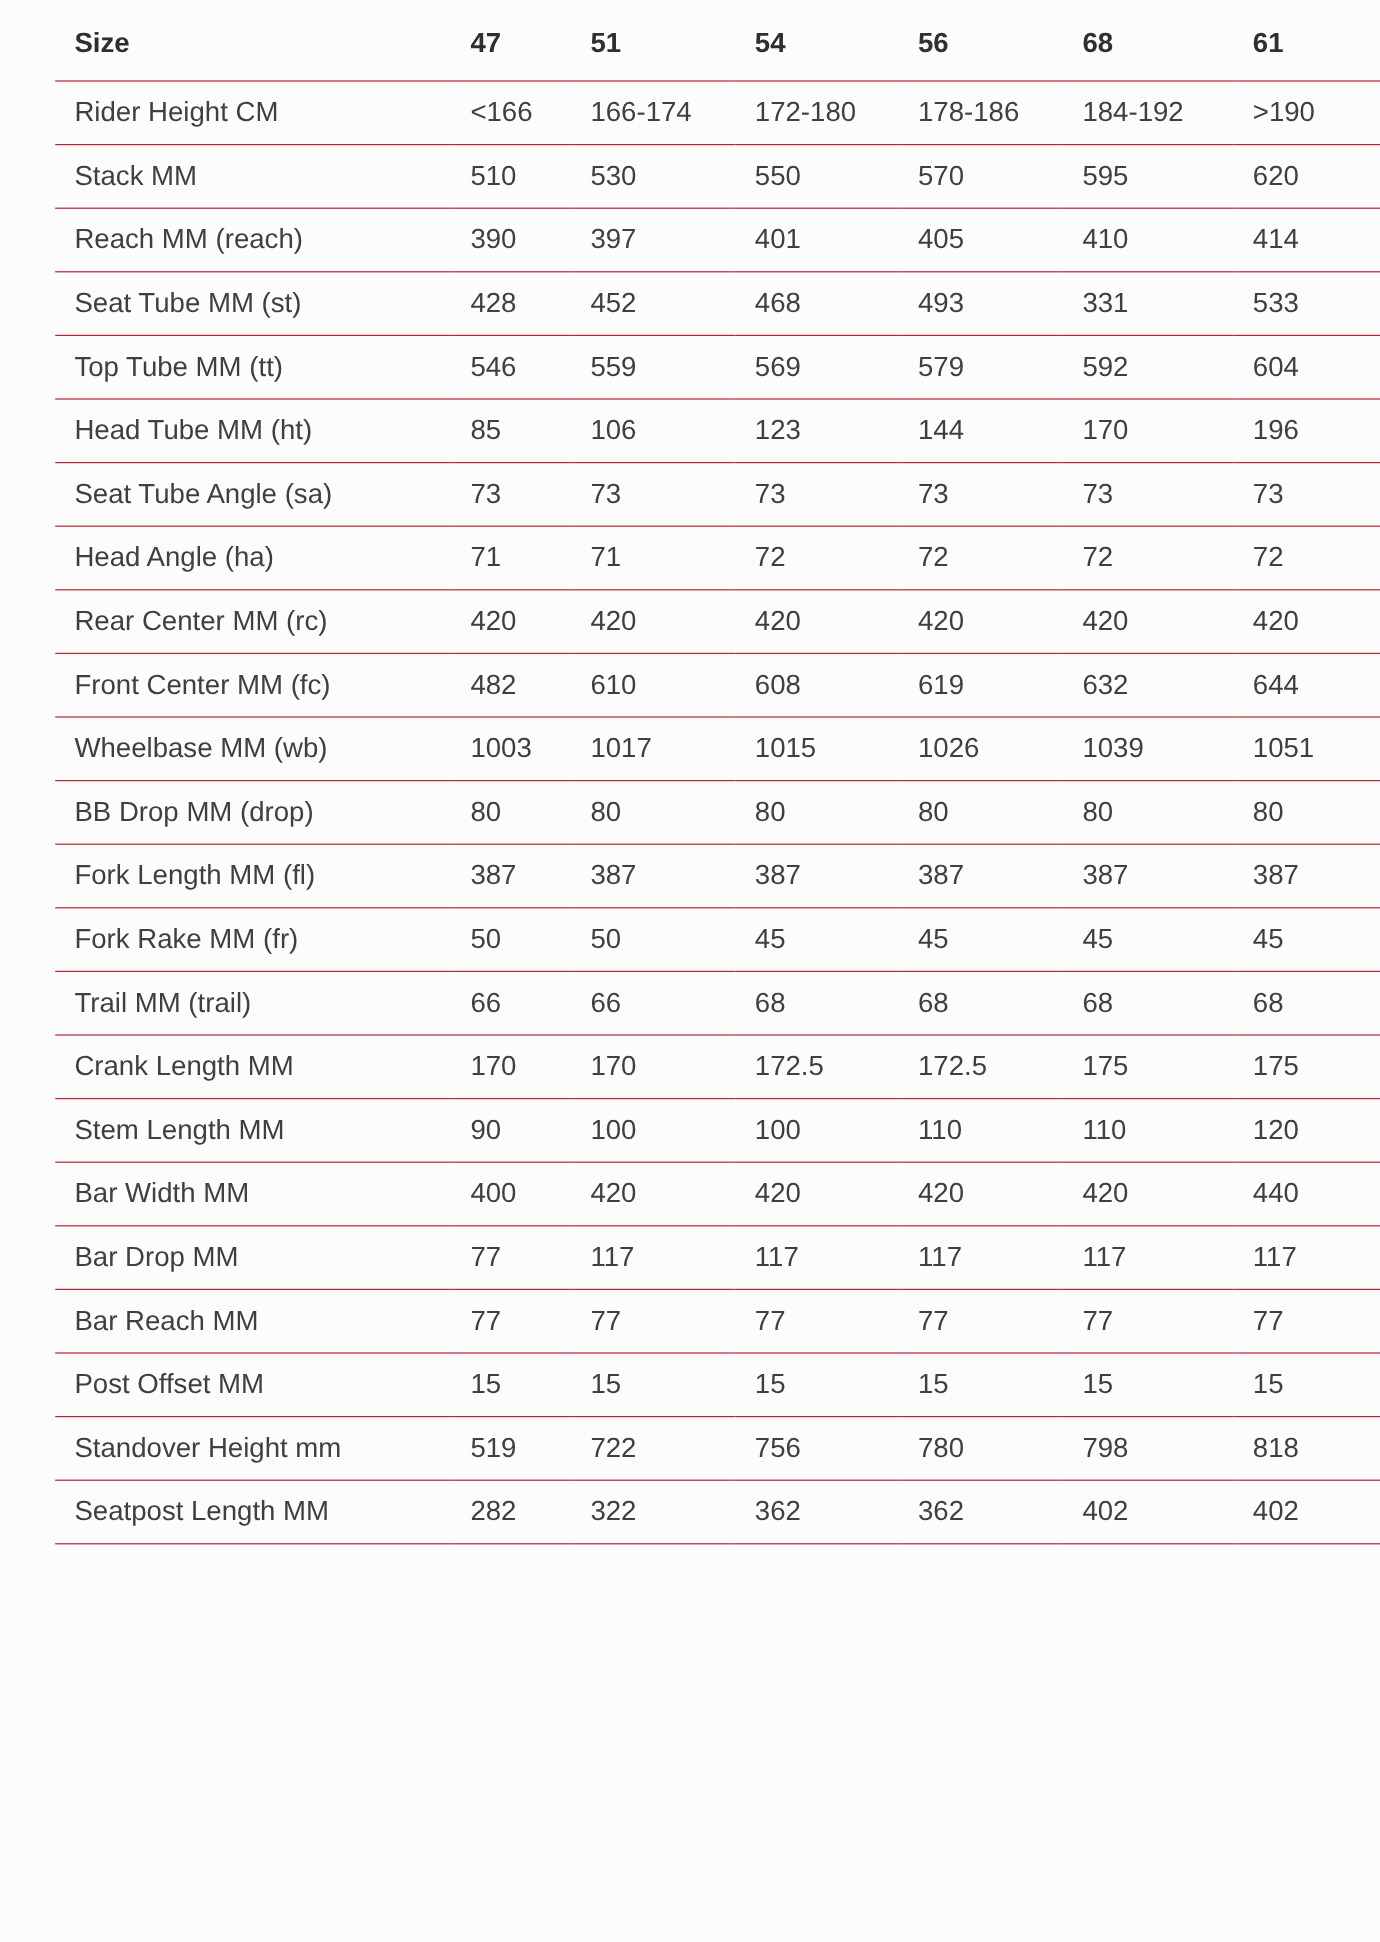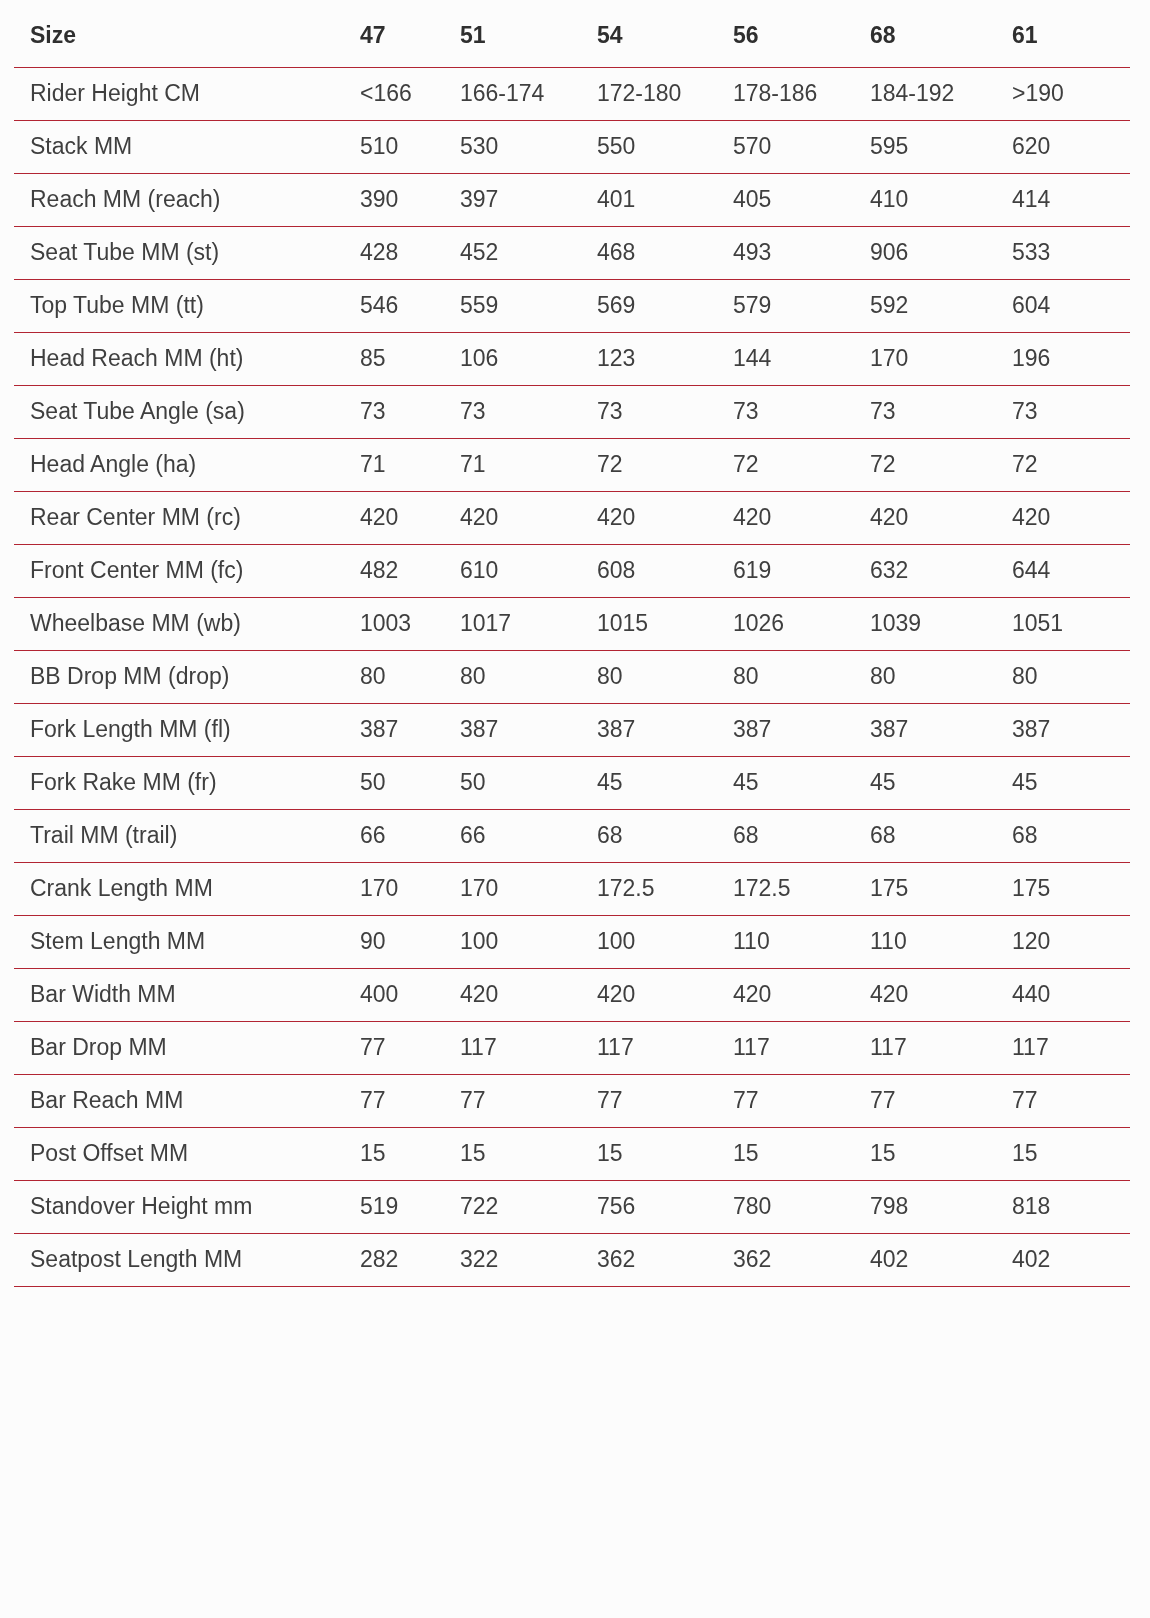--- a/index.html
+++ b/index.html
@@ -12,20 +12,21 @@
   html,body{margin:0;padding:0;}
   body{
     width:1150px;
     height:1618px;
     background:var(--bg);
     font-family:"Liberation Sans", sans-serif;
     overflow:hidden;
   }
   .table-wrap{
     padding:5px 0 0 14px;
+    margin-left:32px;
   }
   table.geo{
     border-collapse:collapse;
     table-layout:fixed;
     width:1116px;
   }
   table.geo col.c-label{width:330px;}
   table.geo col.c0{width:100px;}
   table.geo col.c1{width:137px;}
   table.geo col.c2{width:136px;}
@@ -102,34 +103,34 @@
           <td>405</td>
           <td>410</td>
           <td>414</td>
         </tr>
         <tr>
           <td>Seat Tube MM (st)</td>
           <td>428</td>
           <td>452</td>
           <td>468</td>
           <td>493</td>
-          <td>906</td>
+          <td>331</td>
           <td>533</td>
         </tr>
         <tr>
           <td>Top Tube MM (tt)</td>
           <td>546</td>
           <td>559</td>
           <td>569</td>
           <td>579</td>
           <td>592</td>
           <td>604</td>
         </tr>
         <tr>
-          <td>Head Reach MM (ht)</td>
+          <td>Head Tube MM (ht)</td>
           <td>85</td>
           <td>106</td>
           <td>123</td>
           <td>144</td>
           <td>170</td>
           <td>196</td>
         </tr>
         <tr>
           <td>Seat Tube Angle (sa)</td>
           <td>73</td>

